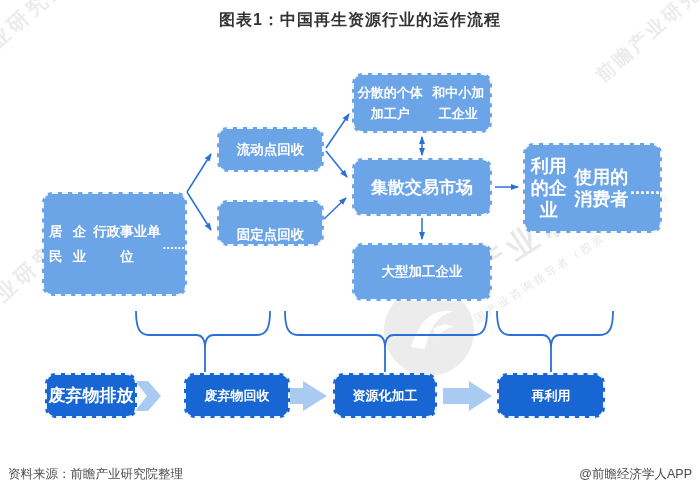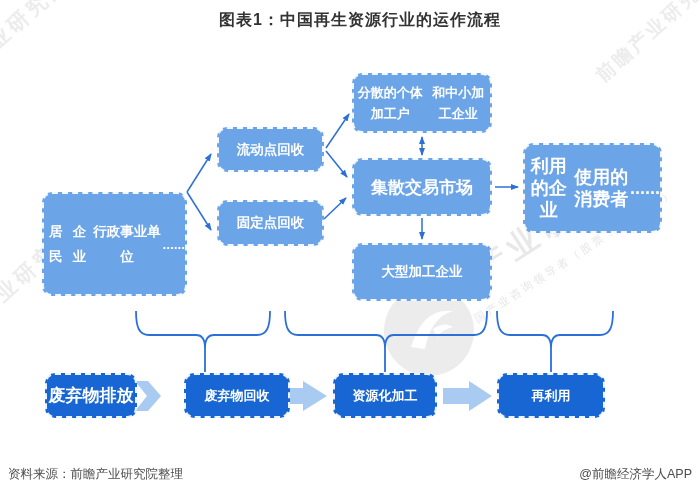--- a/index.html
+++ b/index.html
@@ -26,21 +26,21 @@
     position:absolute;z-index:2;border-radius:10px;
     border:2px dashed rgba(255,255,255,0.92);
     display:flex;flex-direction:row;align-items:center;justify-content:center;
     color:#ffffff;font-weight:bold;text-align:center;box-sizing:border-box;
   }
   .box.light{background:#6CA4E8;}
   .box.dark{background:#1766D4;}
   .box .ln{display:block;}
   #box-source{left:42px;top:144px;width:145px;height:104px;font-size:13.5px;line-height:25px;margin-top:48px;}
   #box-mobile{left:217px;top:127px;width:107px;height:45px;font-size:13.5px;}
-  #box-fixed{left:217px;top:200px;width:107px;height:46px;font-size:13.5px;}
+  #box-fixed{left:217px;top:200px;width:107px;height:46px;font-size:13.5px;align-items:flex-end;}
   #box-scattered{left:352px;top:73px;width:140px;height:60px;font-size:13px;line-height:21px;}
   #box-market{left:352px;top:158px;width:140px;height:58px;font-size:17px;}
   #box-large{left:352px;top:243px;width:140px;height:58px;font-size:13.5px;}
   #box-users{left:523px;top:143px;width:139px;height:90px;font-size:18px;line-height:22px;}
   #stage-1{left:45px;top:373px;width:92px;height:45px;font-size:17px;}
   #stage-2{left:152px;top:373px;width:106px;height:45px;font-size:13px;margin-left:32px;}
   #stage-3{left:333px;top:373px;width:104px;height:45px;font-size:13px;}
   #stage-4{left:497px;top:373px;width:108px;height:45px;font-size:13px;}
   
   .footer{position:absolute;left:0;top:463px;width:700px;height:24px;z-index:4;font-size:12.5px;color:#4d4d4d;}

